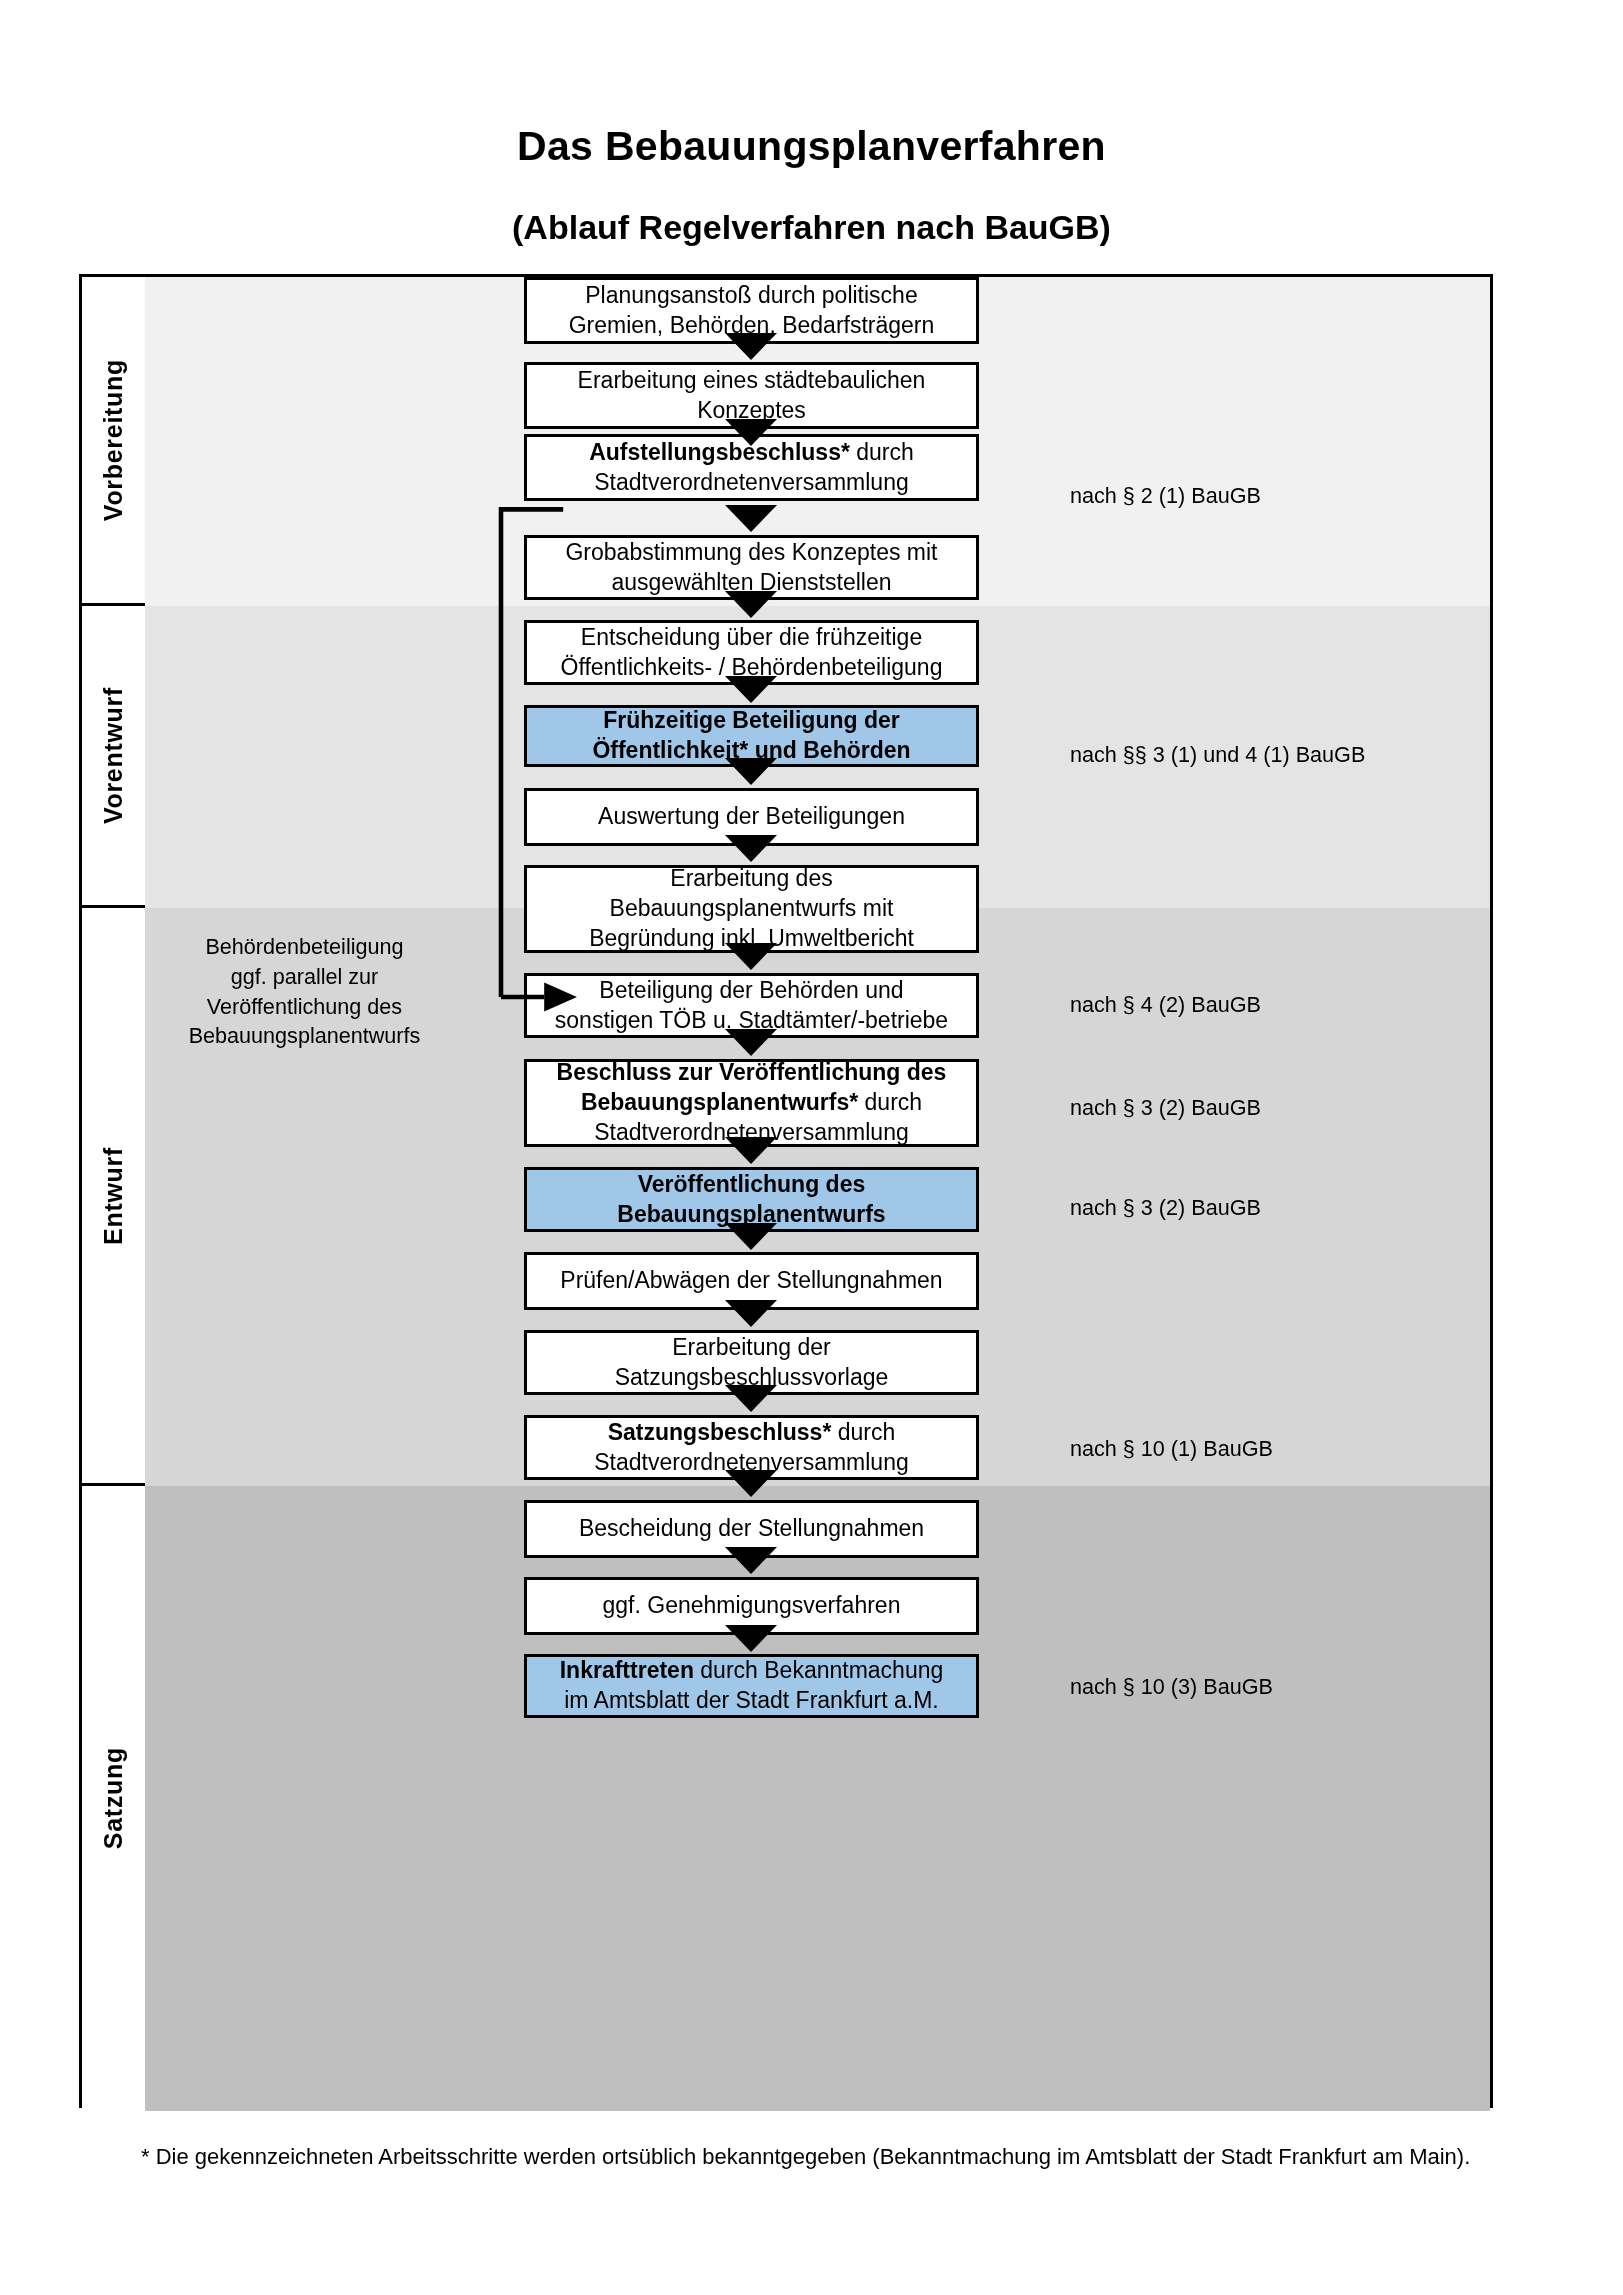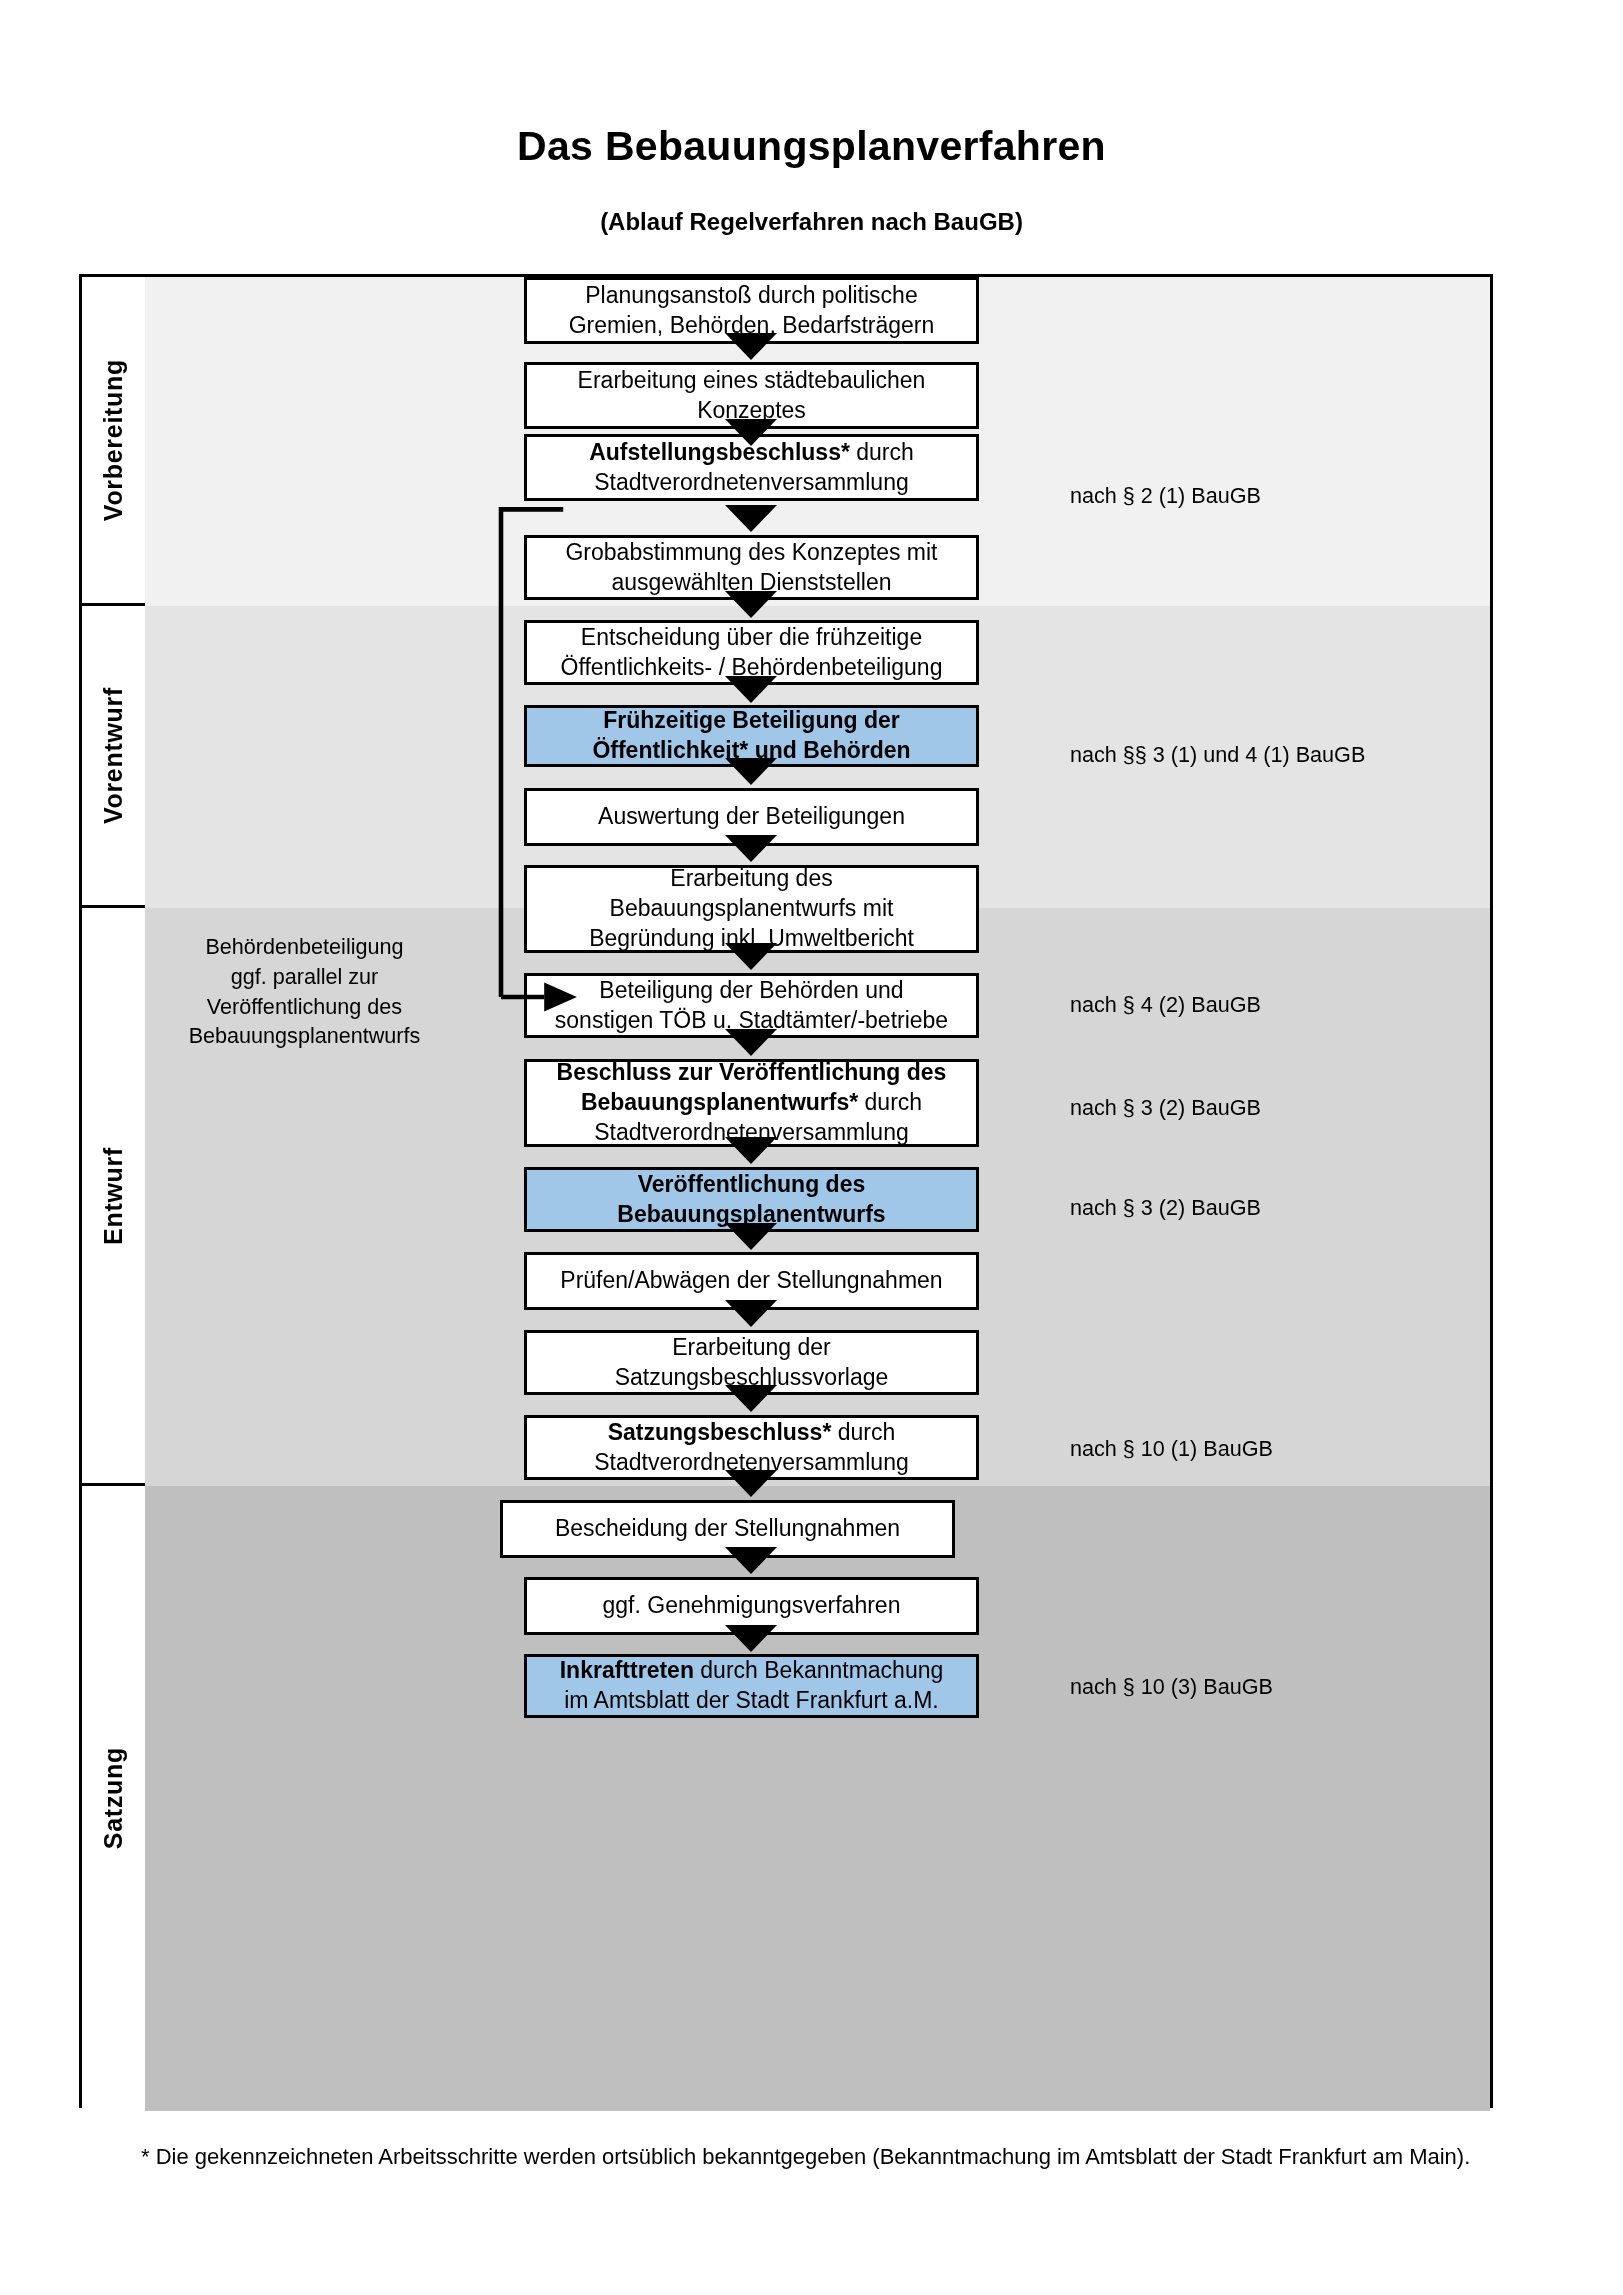--- a/index.html
+++ b/index.html
@@ -12,21 +12,21 @@
   }
   .page{position:absolute;inset:0;border-radius:30px;}
 
   
   #title{
     position:absolute;left:0;top:123px;width:1623px;
     text-align:center;font-size:41px;font-weight:bold;letter-spacing:0.3px;
   }
   #subtitle{
     position:absolute;left:0;top:208px;width:1623px;
-    text-align:center;font-size:24px;font-weight:bold;
+    text-align:center;font-size:34px;font-weight:bold;
   }
 
   
   #frame{
     position:absolute;left:79px;top:274px;width:1414px;height:1834px;
     border:3.9px solid #000;box-sizing:border-box;
   }
   
   #labelcol{
     position:absolute;left:0;top:0;width:63px;height:100%;
@@ -227,21 +227,21 @@
           </div>
         </div>
         <div class="arrowdn" style="left: 643px; top: 1108px;"></div>
         <div class="node" style="left: 442px; top: 1138px; width: 455px; height: 65px;">
           <div>
             <span class="t"><b>Satzungsbeschluss*</b> durch</span>
             <span class="t">Stadtverordnetenversammlung</span>
           </div>
         </div>
         <div class="arrowdn" style="left: 643px; top: 1193px;"></div>
-        <div class="node" style="left: 418px; top: 1223px; width: 455px; height: 58px;">
+        <div class="node" style="left: 442px; top: 1223px; width: 455px; height: 58px;">
           <div>
             <span class="t">Bescheidung der Stellungnahmen</span>
           </div>
         </div>
         <div class="arrowdn" style="left: 643px; top: 1270px;"></div>
         <div class="node" style="left: 442px; top: 1300px; width: 455px; height: 58px;">
           <div>
             <span class="t">ggf. Genehmigungsverfahren</span>
           </div>
         </div>

